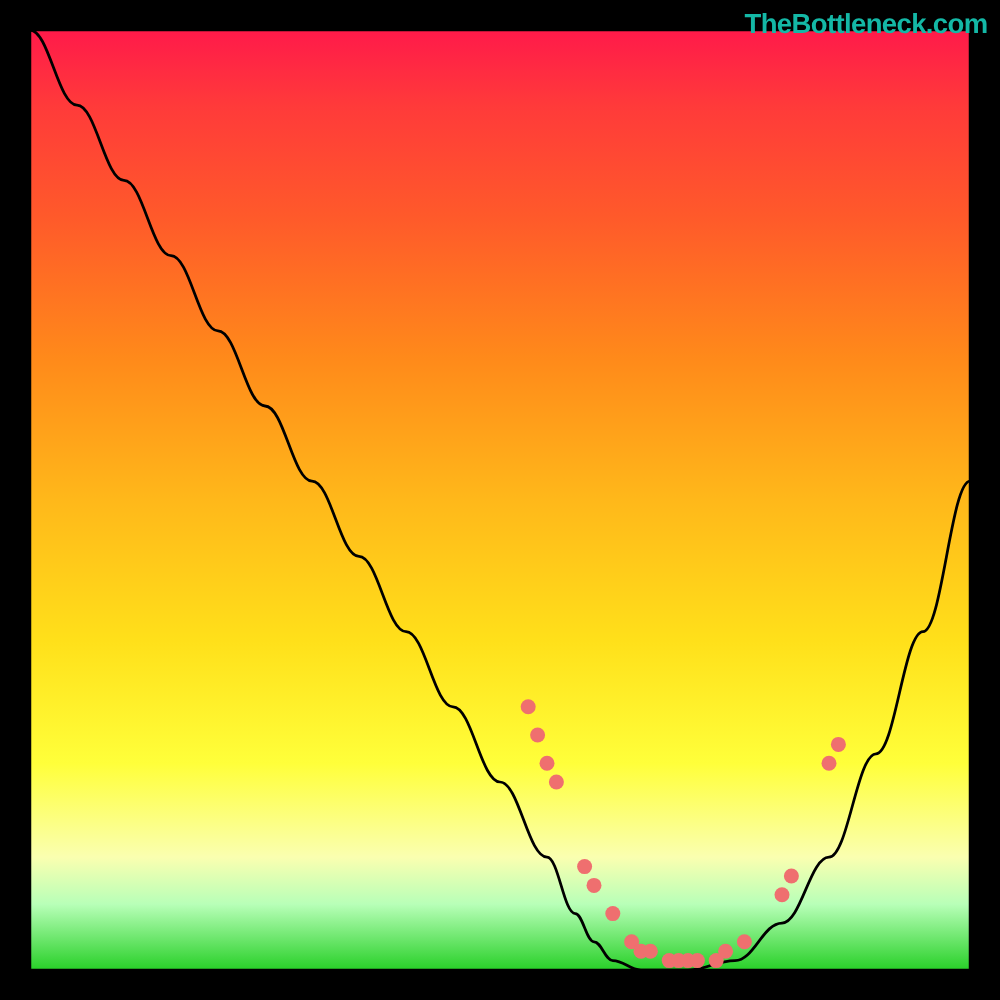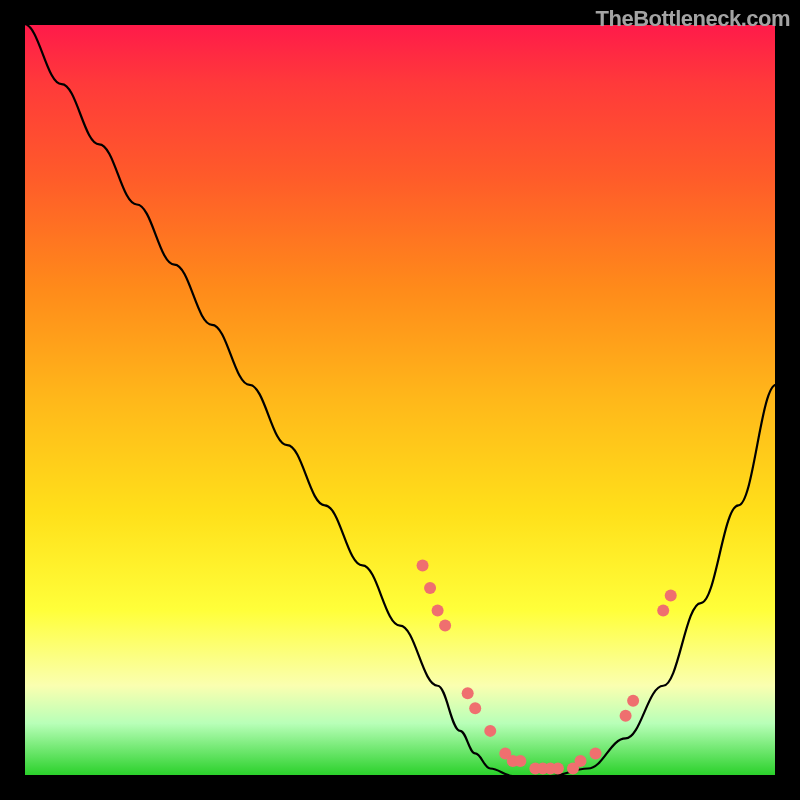--- a/index.html
+++ b/index.html
@@ -32,21 +32,21 @@
       #b8ffb8 93%,
       #28d028 100%);
   }
   .watermark {
     position: absolute;
     top: 6px;
     right: 10px;
     font-family: Arial, Helvetica, sans-serif;
     font-size: 22px;
     font-weight: bold;
-    color: #a3a3a3;
+    color: #14b8a6;
     letter-spacing: -0.5px;
     z-index: 10;
   }
   svg.curve {
     position: absolute;
     inset: 0;
     width: 100%;
     height: 100%;
   }
   .frame {

